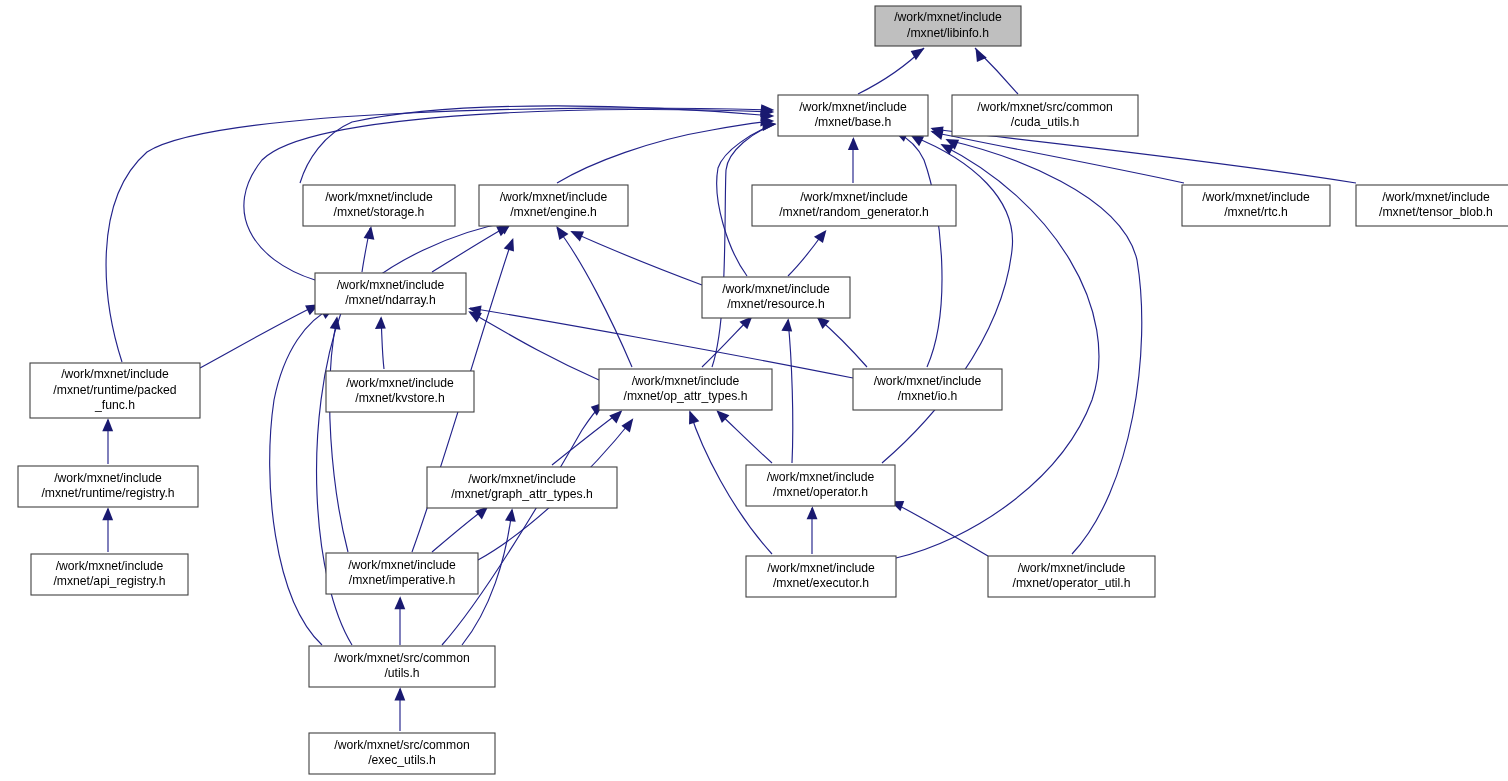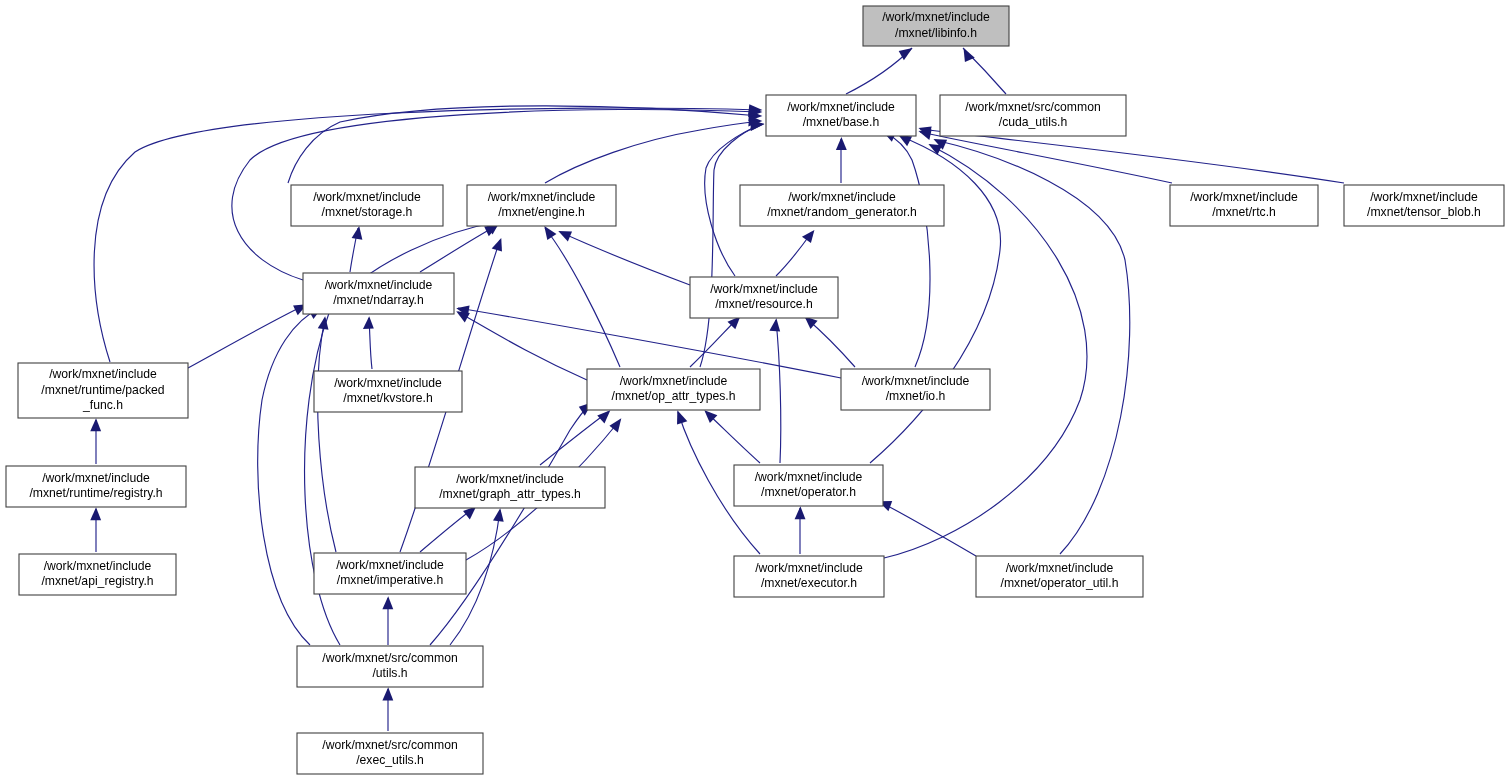--- a/index.html
+++ b/index.html
@@ -12,20 +12,21 @@
     font-family: "Liberation Sans", sans-serif;
     width: 1508px;
     height: 781px;
     overflow: hidden;
   }
   #graph-root {
     position: relative;
     width: 1387px;
     height: 781px;
     background: #ffffff;
+    padding-left: 12px;
   }
   svg#dep-graph {
     display: block;
     width: 1508px;
     height: 781px;
   }
   .node-box {
     fill: #ffffff;
     stroke: #404040;
     stroke-width: 1.1px;

